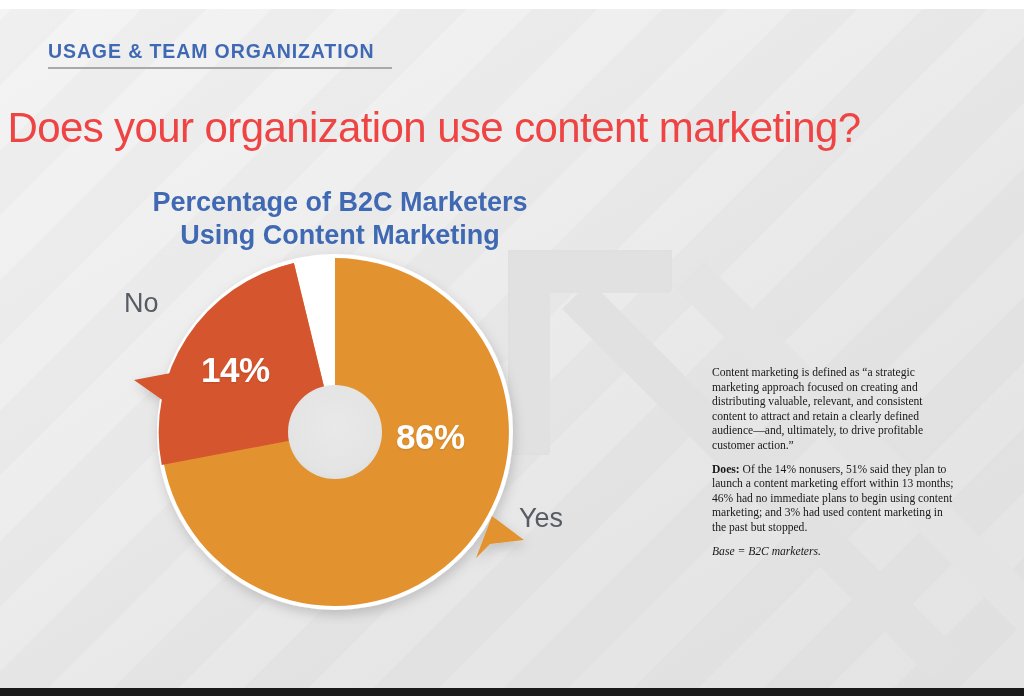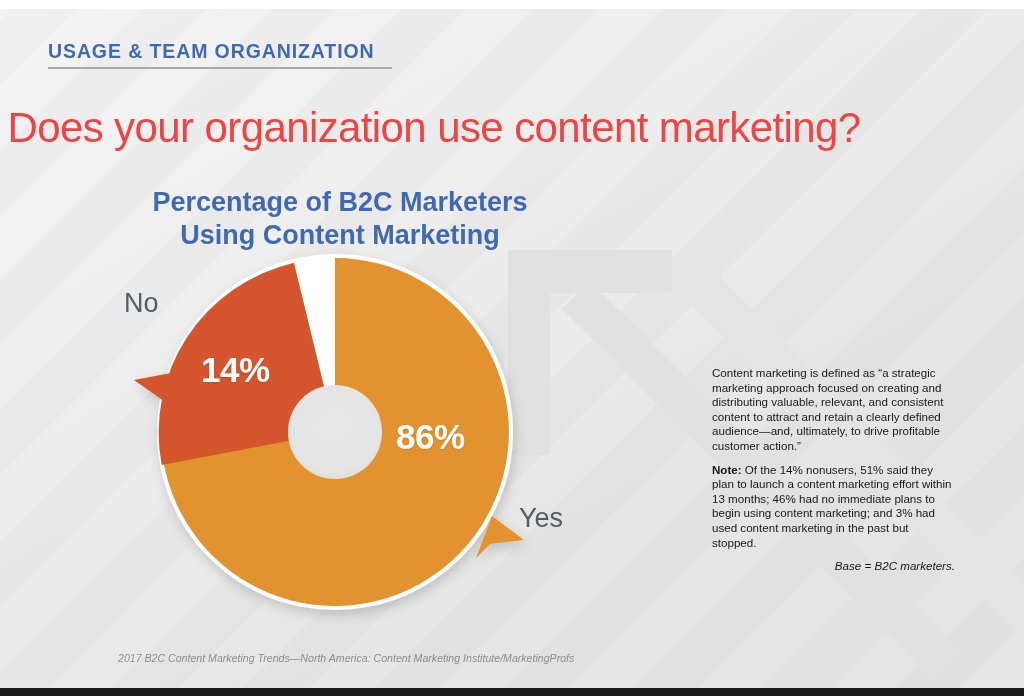--- a/index.html
+++ b/index.html
@@ -132,22 +132,22 @@
   
   .notes {
     position: absolute;
     left: 712px; top: 366px;
     width: 243px;
     color: #181818;
     font-family: "Liberation Sans", sans-serif;
     font-size: 11.6px;
     line-height: 14.6px;
   }
-  .notes p { margin: 0 0 9px 0; }
-  .notes p:last-child { margin-bottom: 16px; text-align: right; }
+  .notes p { margin: 0 0 9px 0; font-family: Liberation Serif, serif; }
+  .notes p:last-child { margin-bottom: 16px; }
   .notes .lead-in { font-weight: bold; }
   .notes .base { font-style: italic; }
 
   
   .footer {
     position: absolute;
     left: 118px; top: 652px;
     color: #8d8d8d;
     font-size: 10.6px;
     font-style: italic;
@@ -231,20 +231,19 @@
   </div>
 
   <div class="slice-label label-14">14%</div>
   <div class="slice-label label-86">86%</div>
 
   <div class="cat-label cat-no">No</div>
   <div class="cat-label cat-yes">Yes</div>
 
   <div class="notes">
     <p>Content marketing is defined as “a strategic marketing approach focused on creating and distributing valuable, relevant, and consistent content to attract and retain a clearly defined audience—and, ultimately, to drive profitable customer action.”</p>
-    <p><span class="lead-in">Note:</span><span> Of the 14% nonusers, 51% said they plan to launch a content marketing effort within 13 months; 46% had no immediate plans to begin using content marketing; and 3% had used content marketing in the past but stopped.</span></p>
+    <p><span class="lead-in">Does:</span><span> Of the 14% nonusers, 51% said they plan to launch a content marketing effort within 13 months; 46% had no immediate plans to begin using content marketing; and 3% had used content marketing in the past but stopped.</span></p>
     <p class="base">Base = B2C marketers.</p>
   </div>
 
-  <div class="footer">2017 B2C Content Marketing Trends—North America: Content Marketing Institute/MarketingProfs</div>
 
   <div class="bg-bottom-bar"></div>
 </div>
 
 </body></html>

